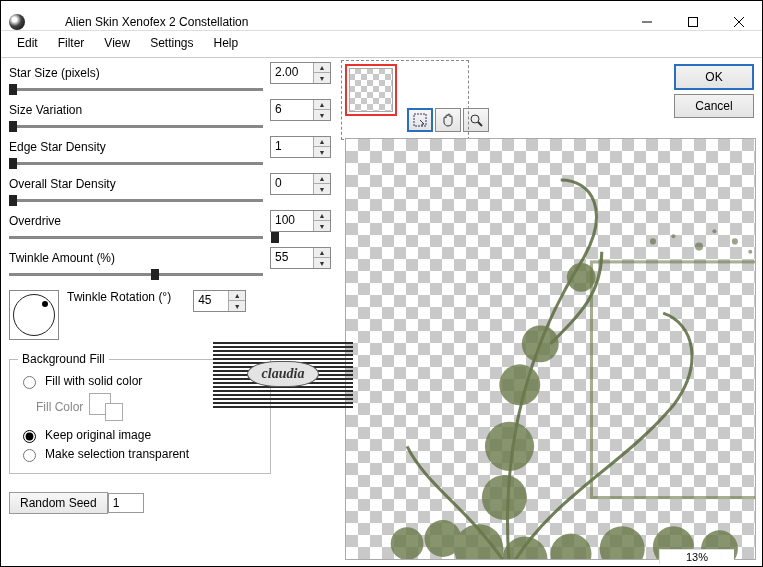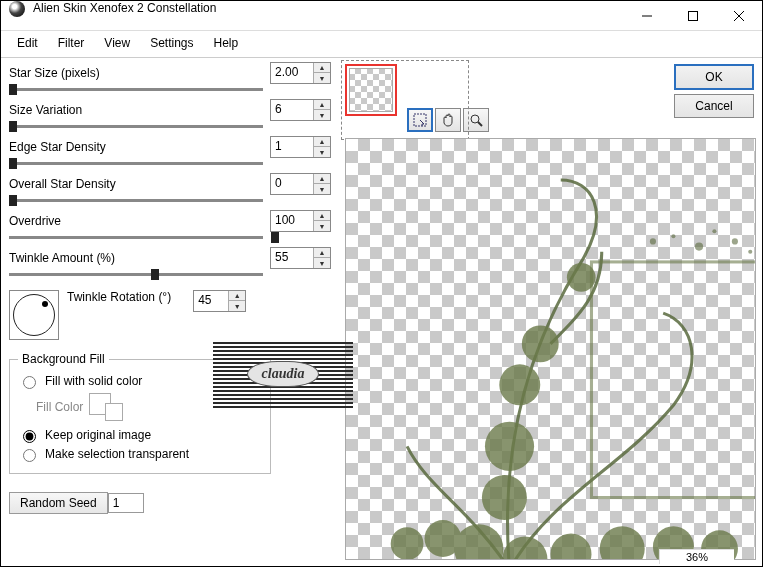--- a/index.html
+++ b/index.html
@@ -1,18 +1,18 @@
 <!DOCTYPE html>
 <html><head>
 <meta charset="utf-8">
 <style>
 * { box-sizing: border-box; font-family: "Segoe UI", Tahoma, sans-serif; font-size: 12px; }
 body { margin: 0; background: #fff; }
 .window { width: 763px; height: 567px; border: 1px solid #000; display: flex; flex-direction: column; background: #fff; }
-.titlebar { height: 30px; display: flex; align-items: flex-start; padding: 0 0 0 8px; border-bottom: 1px solid #ddd; background: #fff; }
+.titlebar { height: 30px; display: flex; align-items: center; padding: 12px 0 0 8px; border-bottom: 1px solid #ddd; background: #fff; gap: 32px; }
 .titlebar .appicon { width: 16px; height: 16px; border-radius: 50%; background: radial-gradient(circle at 35% 35%, #fff 0 15%, #444 45%, #000 100%); margin-right: 8px; }
 .titlebar .title { flex: 1; color: #000; }
 .winbtns { display: flex; height: 100%; }
 .winbtn { width: 46px; display: flex; align-items: center; justify-content: center; cursor: pointer; }
 .winbtn svg { stroke: #000; stroke-width: 1; fill: none; }
 .menubar { display: flex; gap: 4px; padding: 3px 8px 5px; border-bottom: 1px solid #ccc; }
 .menuitem { padding: 2px 8px; cursor: pointer; }
 .content { flex: 1; display: flex; overflow: hidden; position: relative; }
 .leftpanel { width: 338px; padding: 4px 8px 8px 8px; display: flex; flex-direction: column; gap: 4px; }
 .param { display: flex; flex-direction: column; gap: 2px; margin-bottom: 4px; }
@@ -304,21 +304,21 @@
           <g fill="#5b6a3f" opacity="0.6">
             <circle cx="300" cy="100" r="3"></circle>
               <circle cx="320" cy="95" r="2"></circle>
               <circle cx="345" cy="105" r="4"></circle>
             <circle cx="360" cy="90" r="2"></circle>
               <circle cx="380" cy="100" r="3"></circle>
               <circle cx="395" cy="110" r="2"></circle>
           </g>
         </svg>
       </div>
-      <div class="zoomlabel">36%</div>
+      <div class="zoomlabel">13%</div>
     </div>
 
     <div class="watermark">
       <div class="wm-pill">claudia</div>
     </div>
 
   </div>
 </div>
 
 </body></html>

